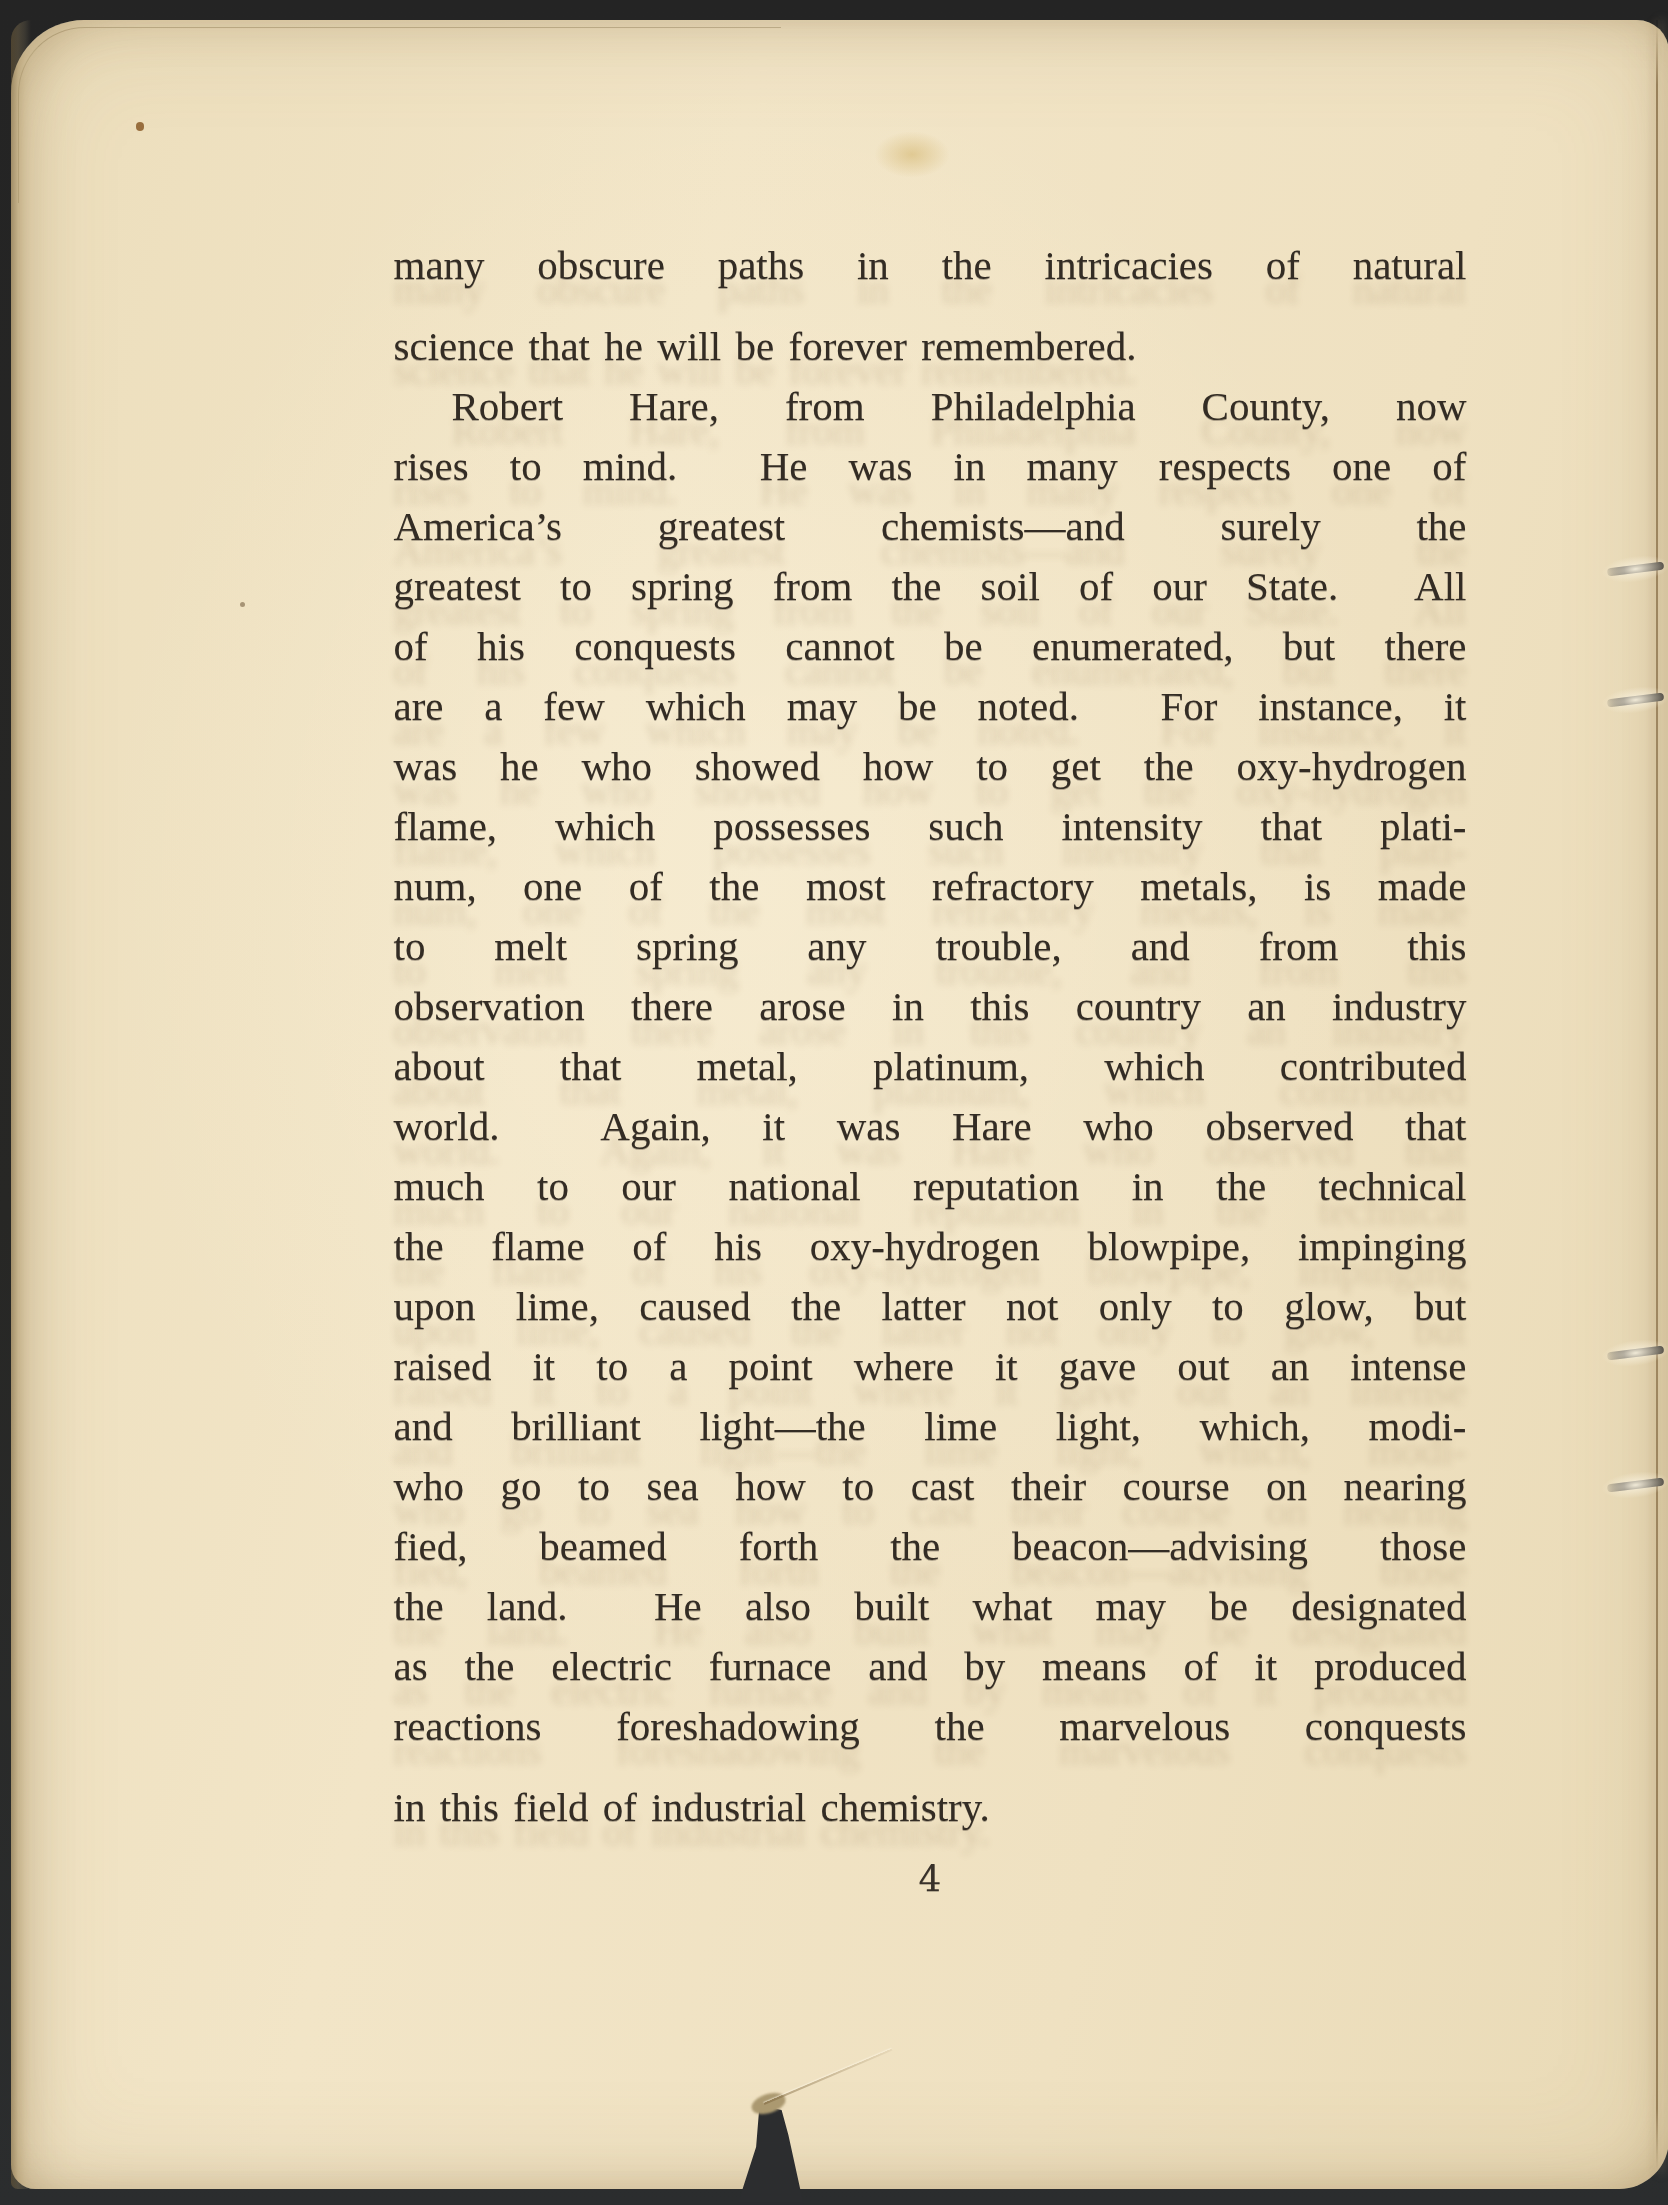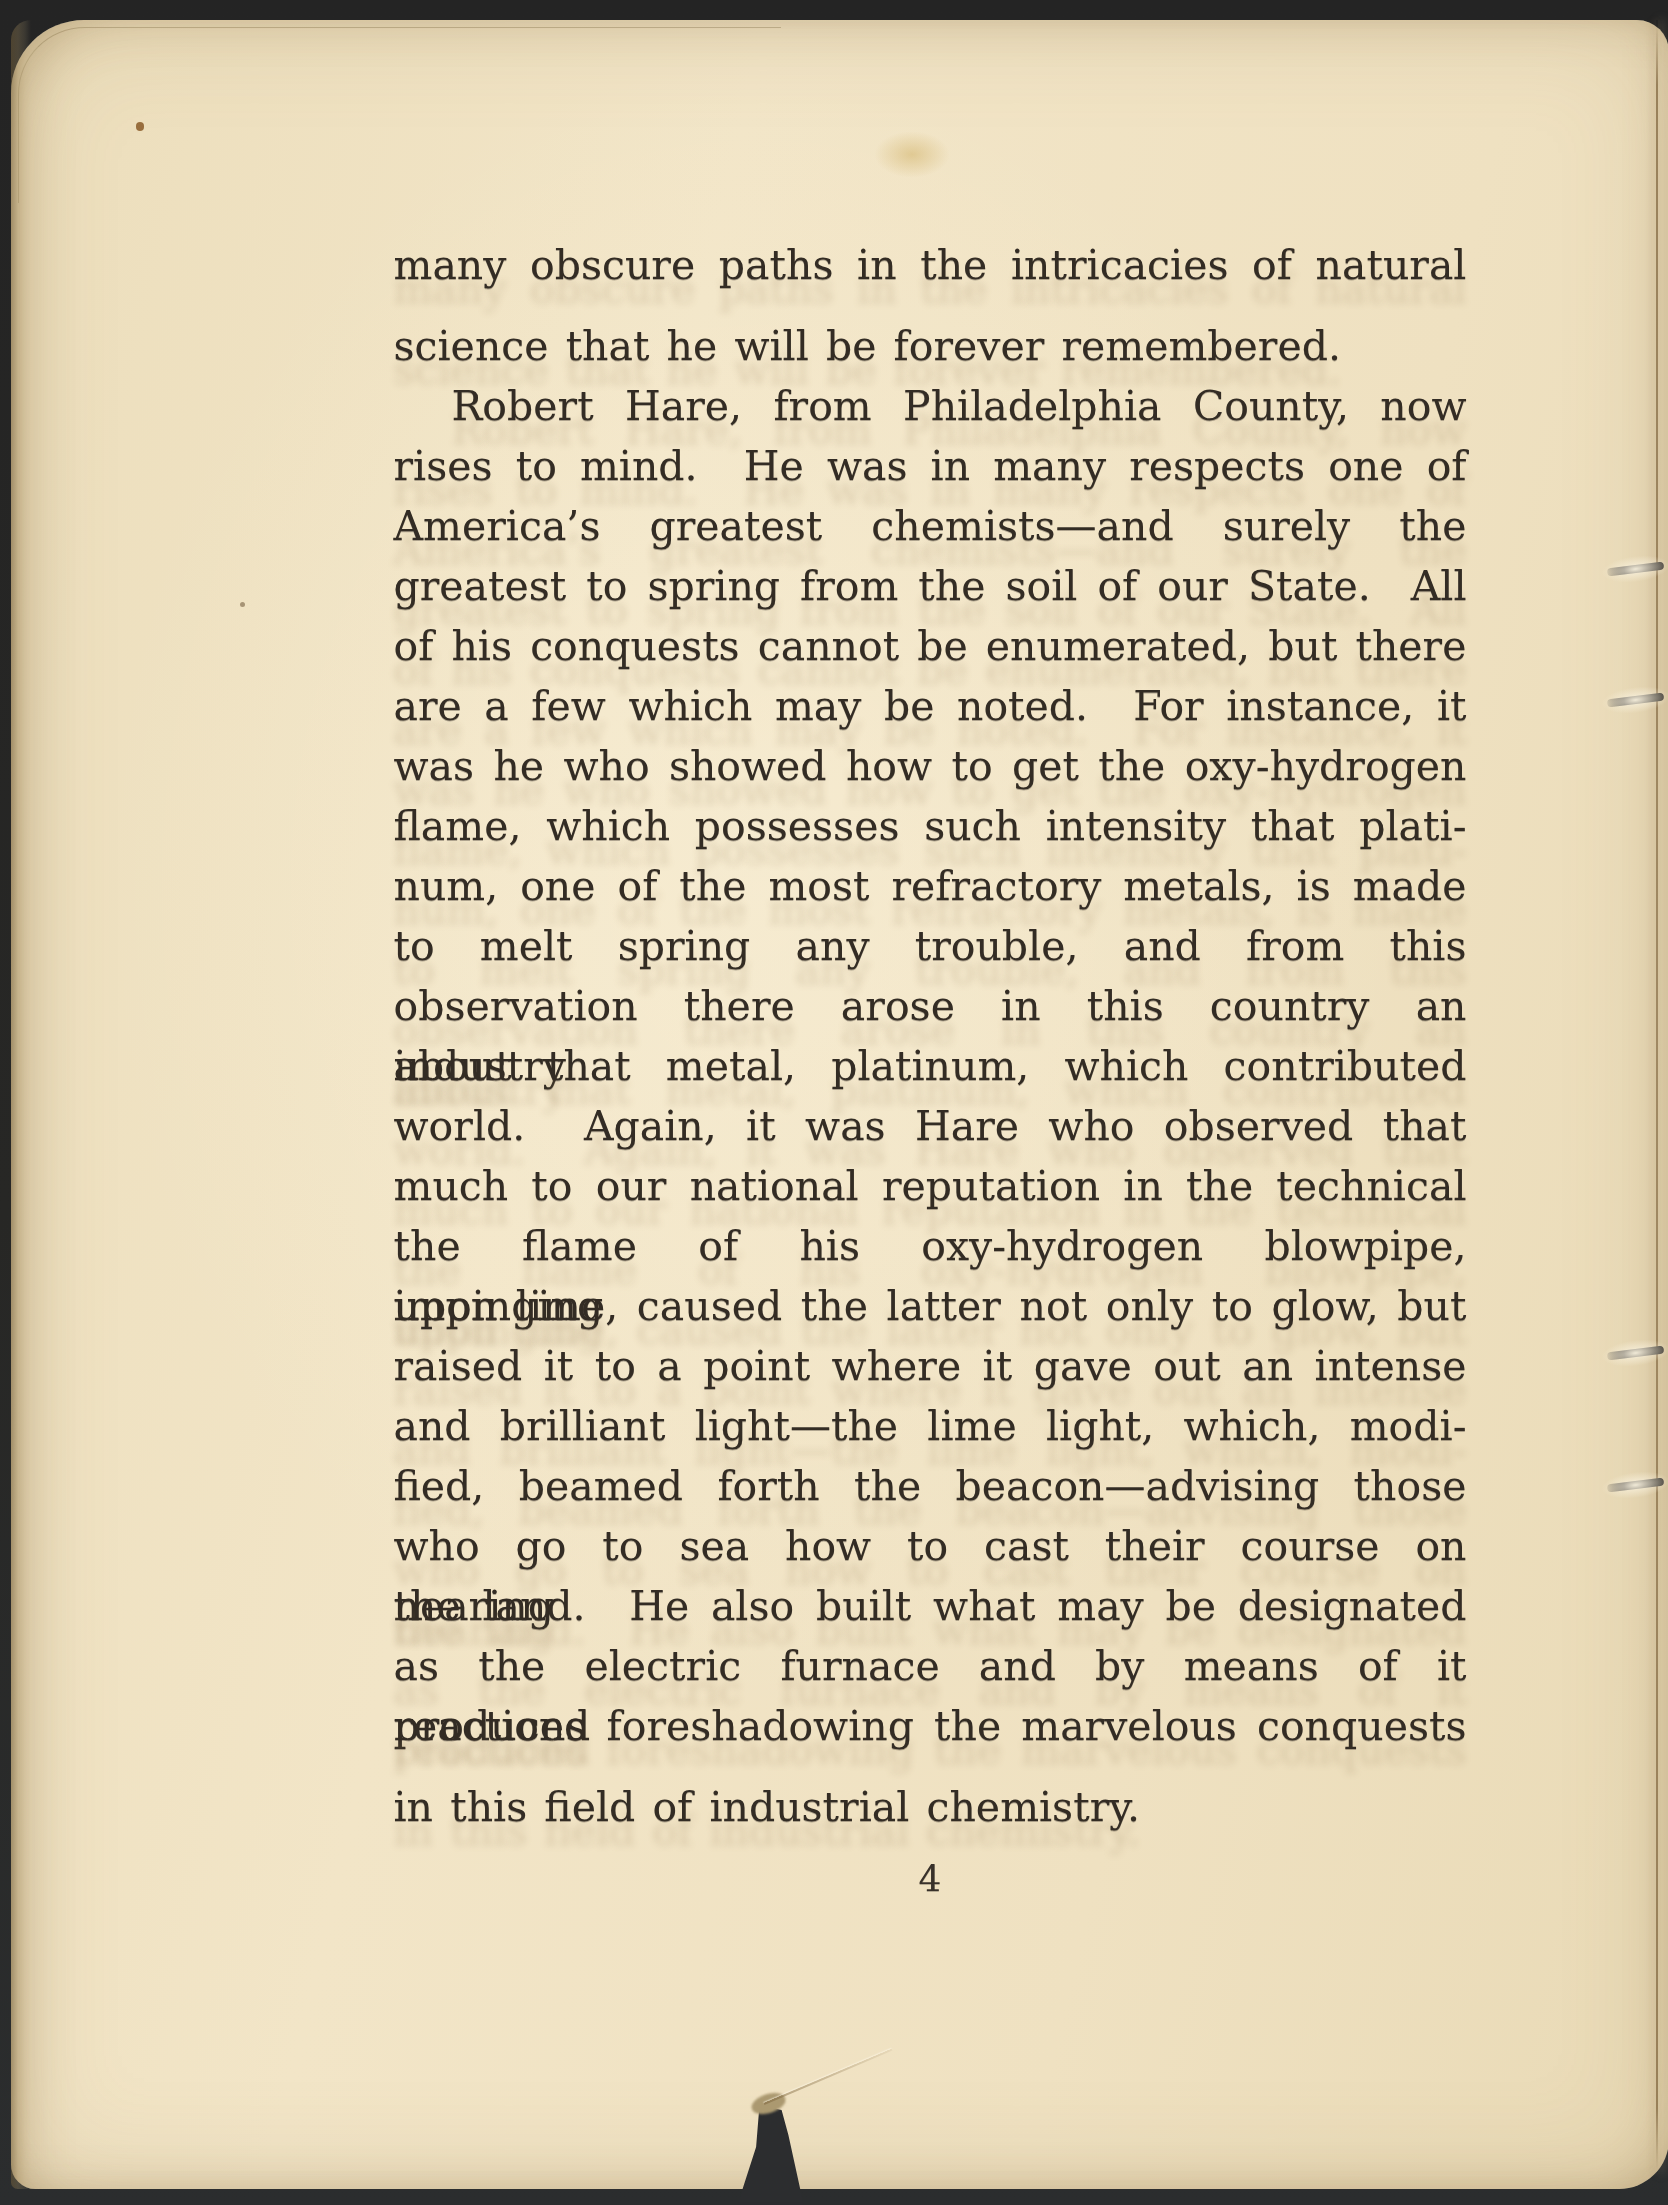--- a/index.html
+++ b/index.html
@@ -91,20 +91,21 @@
   
   .textblock {
     position: absolute;
     left: 383px;
     top: 215px;
     width: 1073px;
     color: #332c24;
     font-size: 41px;
     line-height: 60px;
     word-spacing: 4.1px;
+    font-family: Liberation Serif, serif;
   }
   .line {
     height: 60px;
     text-align: justify;
     text-align-last: justify;
     text-justify: inter-word;
     text-shadow: 0 24px 7.6px rgba(148,122,84,0.24), 0 0.6px 0.6px rgba(51,44,36,0.35);
   }
   .line.pe { text-align-last: left; margin-top: 21px; }
   .line.ind { text-indent: 58px; }
@@ -192,22 +193,22 @@
       <div class="line">num, one of the most refractory metals, is made</div>
       <div class="line">to melt spring any trouble, and from this</div>
       <div class="line">observation there arose in this country an industry</div>
       <div class="line">about that metal, platinum, which contributed</div>
       <div class="line">world.&nbsp; Again, it was Hare who observed that</div>
       <div class="line">much to our national reputation in the technical</div>
       <div class="line">the flame of his oxy-hydrogen blowpipe, impinging</div>
       <div class="line">upon lime, caused the latter not only to glow, but</div>
       <div class="line">raised it to a point where it gave out an intense</div>
       <div class="line">and brilliant light—the lime light, which, modi-</div>
+      <div class="line">who go to sea how to cast their course on nearing</div>
       <div class="line">fied, beamed forth the beacon—advising those</div>
-      <div class="line">who go to sea how to cast their course on nearing</div>
       <div class="line">the land.&nbsp; He also built what may be designated</div>
       <div class="line">as the electric furnace and by means of it produced</div>
       <div class="line">reactions foreshadowing the marvelous conquests</div>
       <div class="line pe">in this field of industrial chemistry.</div>
     </div>
 
     <div class="pagenum">4</div>
   </div>
 
   <div class="tear-dark"></div>

